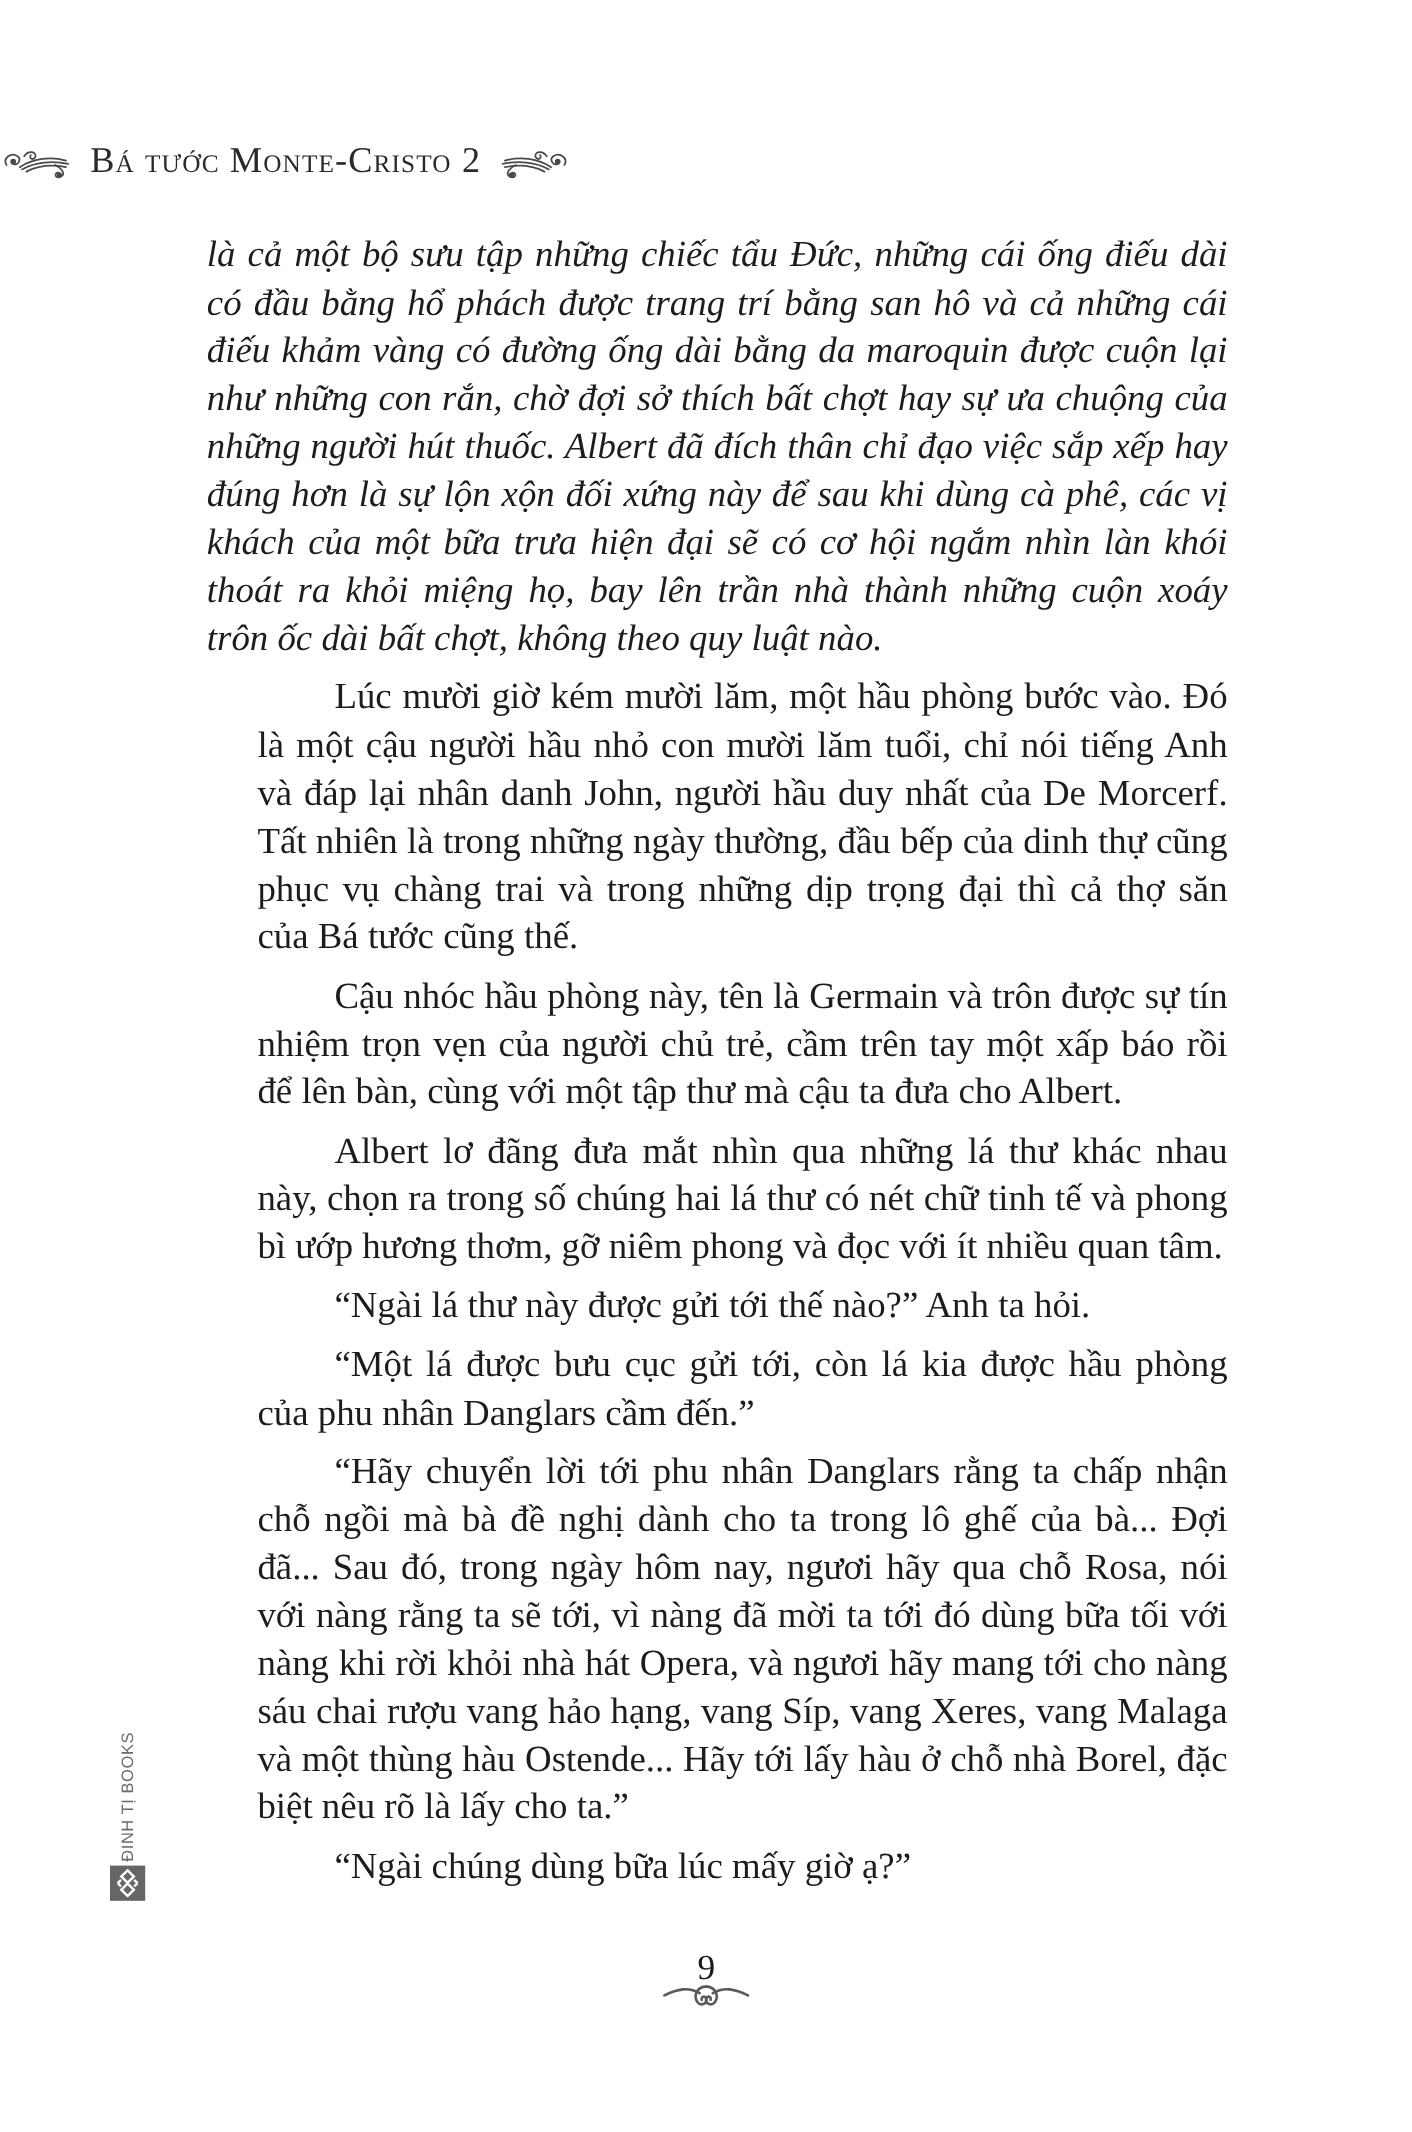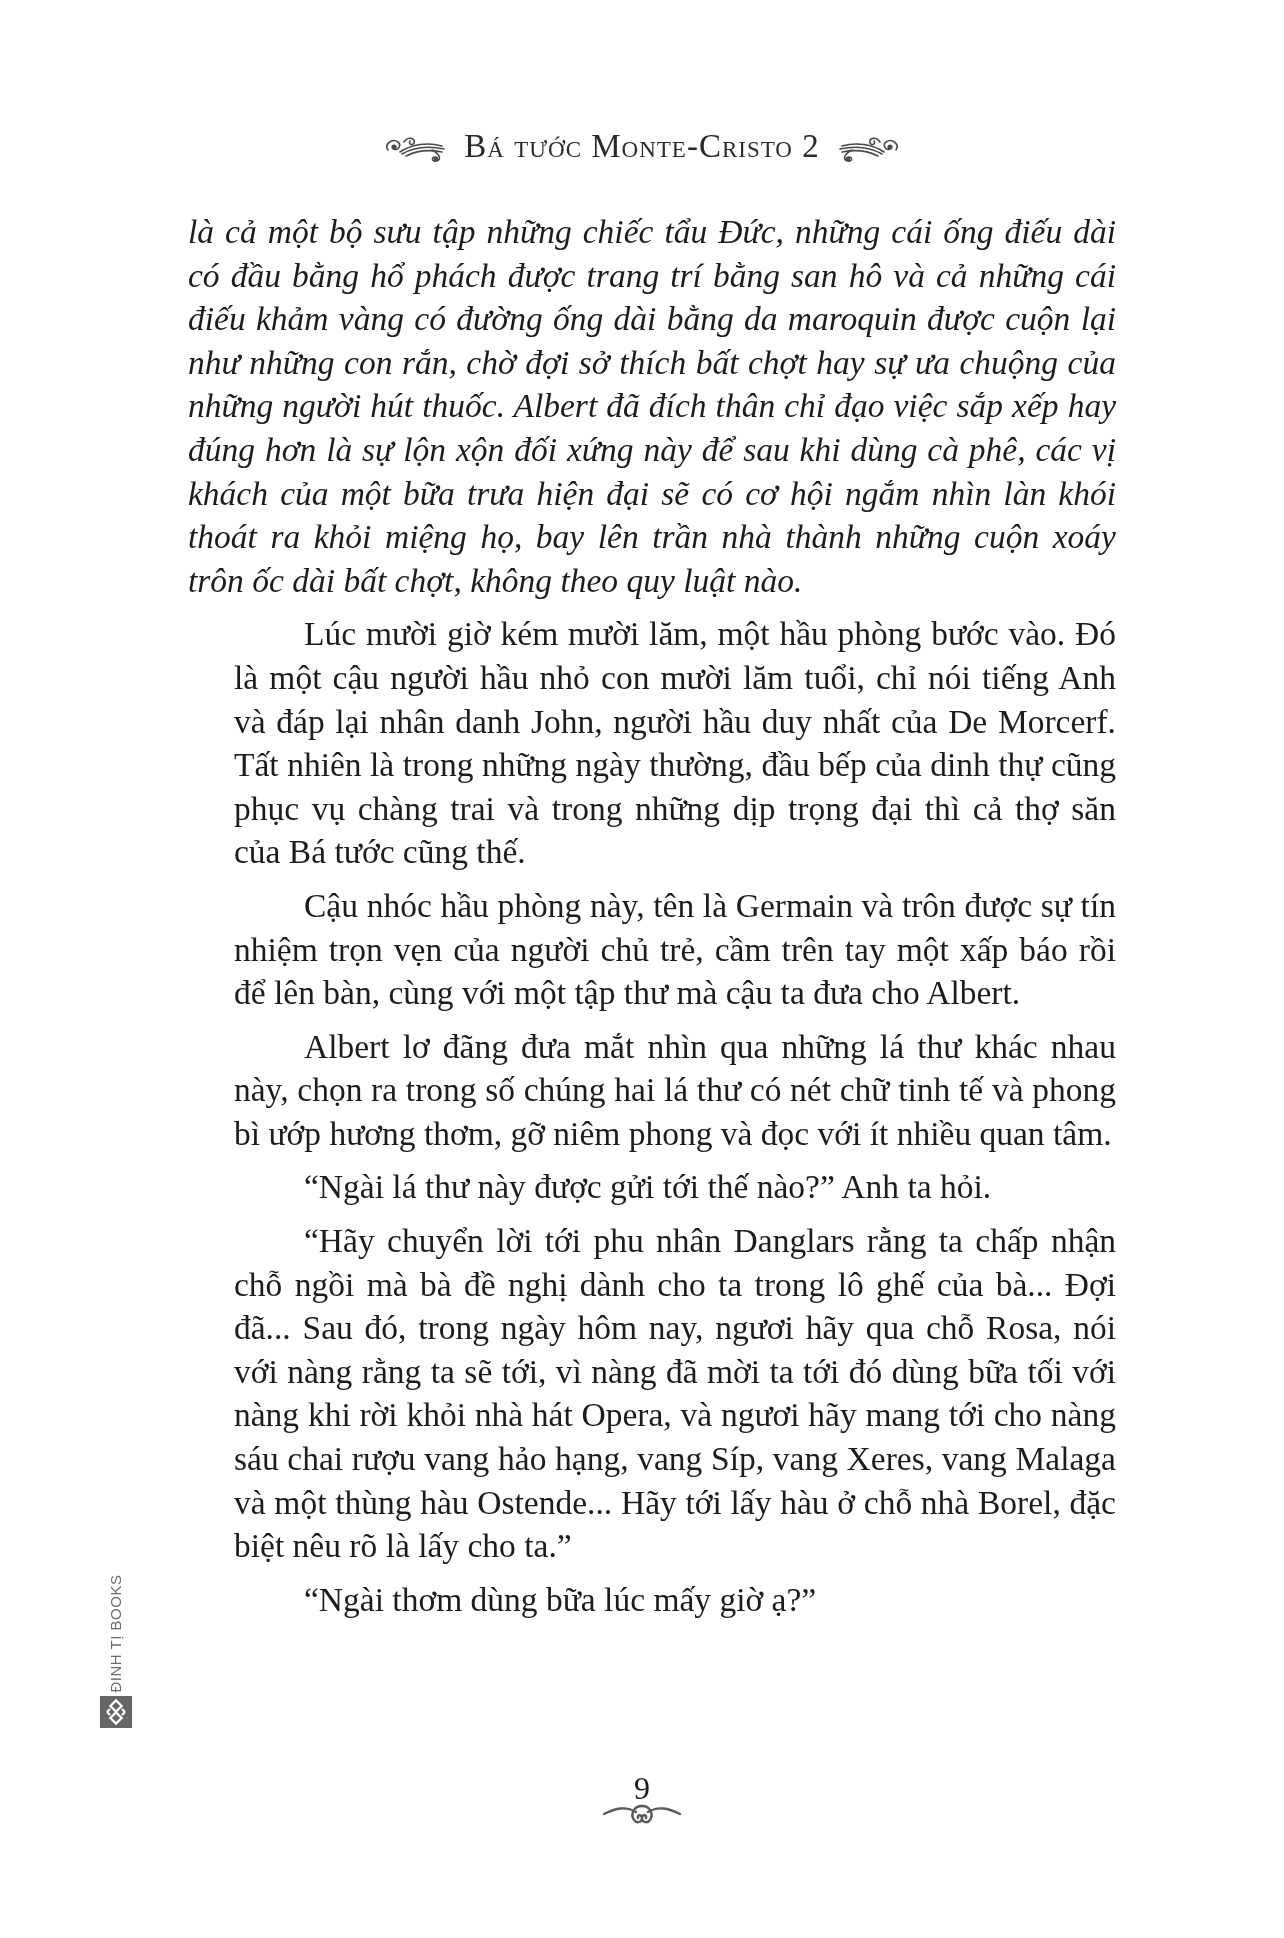--- a/index.html
+++ b/index.html
@@ -14,21 +14,21 @@
       overflow: hidden;
       color: #1e1e1e;
       font-family: "Liberation Serif", "DejaVu Serif", serif;
     }
     .running-header {
       position: absolute;
       top: 128px;
       left: 0;
       width: 1284px;
       display: flex;
-      justify-content: center;
+      justify-content: flex-start;
       align-items: center;
       gap: 14px;
     }
     .header-title {
       font-family: "Liberation Serif", serif;
       font-size: 33px;
       letter-spacing: 1px;
       color: #2a2a2a;
       font-variant: small-caps;
       white-space: nowrap;
@@ -144,22 +144,23 @@
     </svg>
   </span>
 </div>
 
 <div class="page-body">
   <p class="para first">là cả một bộ sưu tập những chiếc tẩu Đức, những cái ống điếu dài có đầu bằng hổ phách được trang trí bằng san hô và cả những cái điếu khảm vàng có đường ống dài bằng da maroquin được cuộn lại như những con rắn, chờ đợi sở thích bất chợt hay sự ưa chuộng của những người hút thuốc. Albert đã đích thân chỉ đạo việc sắp xếp hay đúng hơn là sự lộn xộn đối xứng này để sau khi dùng cà phê, các vị khách của một bữa trưa hiện đại sẽ có cơ hội ngắm nhìn làn khói thoát ra khỏi miệng họ, bay lên trần nhà thành những cuộn xoáy trôn ốc dài bất chợt, không theo quy luật nào.</p>
   <p class="para indent">Lúc mười giờ kém mười lăm, một hầu phòng bước vào. Đó là một cậu người hầu nhỏ con mười lăm tuổi, chỉ nói tiếng Anh và đáp lại nhân danh John, người hầu duy nhất của De Morcerf. Tất nhiên là trong những ngày thường, đầu bếp của dinh thự cũng phục vụ chàng trai và trong những dịp trọng đại thì cả thợ săn của Bá tước cũng thế.</p>
   <p class="para indent">Cậu nhóc hầu phòng này, tên là Germain và trôn được sự tín nhiệm trọn vẹn của người chủ trẻ, cầm trên tay một xấp báo rồi để lên bàn, cùng với một tập thư mà cậu ta đưa cho Albert.</p>
   <p class="para indent">Albert lơ đãng đưa mắt nhìn qua những lá thư khác nhau này, chọn ra trong số chúng hai lá thư có nét chữ tinh tế và phong bì ướp hương thơm, gỡ niêm phong và đọc với ít nhiều quan tâm.</p>
   <p class="para indent">“Ngài lá thư này được gửi tới thế nào?” Anh ta hỏi.</p>
+  <p class="para indent">“Một lá được bưu cục gửi tới, còn lá kia được hầu phòng của phu nhân Danglars cầm đến.”</p>
   <p class="para indent">“Hãy chuyển lời tới phu nhân Danglars rằng ta chấp nhận chỗ ngồi mà bà đề nghị dành cho ta trong lô ghế của bà... Đợi đã... Sau đó, trong ngày hôm nay, ngươi hãy qua chỗ Rosa, nói với nàng rằng ta sẽ tới, vì nàng đã mời ta tới đó dùng bữa tối với nàng khi rời khỏi nhà hát Opera, và ngươi hãy mang tới cho nàng sáu chai rượu vang hảo hạng, vang Síp, vang Xeres, vang Malaga và một thùng hàu Ostende... Hãy tới lấy hàu ở chỗ nhà Borel, đặc biệt nêu rõ là lấy cho ta.”</p>
-  <p class="para indent">“Ngài thơm dùng bữa lúc mấy giờ ạ?”</p>
+  <p class="para indent">“Ngài chúng dùng bữa lúc mấy giờ ạ?”</p>
 </div>
 
 <div class="publisher-mark">
   <div class="publisher-name">
     <span>ĐINH TỊ BOOKS</span>
   </div>
   <div class="publisher-logo">
     <svg width="26" height="26" viewBox="0 0 26 26" fill="none" stroke="#ffffff" stroke-width="2.2">
       <rect x="9" y="3" width="8" height="8" transform="rotate(45 13 7)"></rect>
       <rect x="9" y="15" width="8" height="8" transform="rotate(45 13 19)"></rect>

